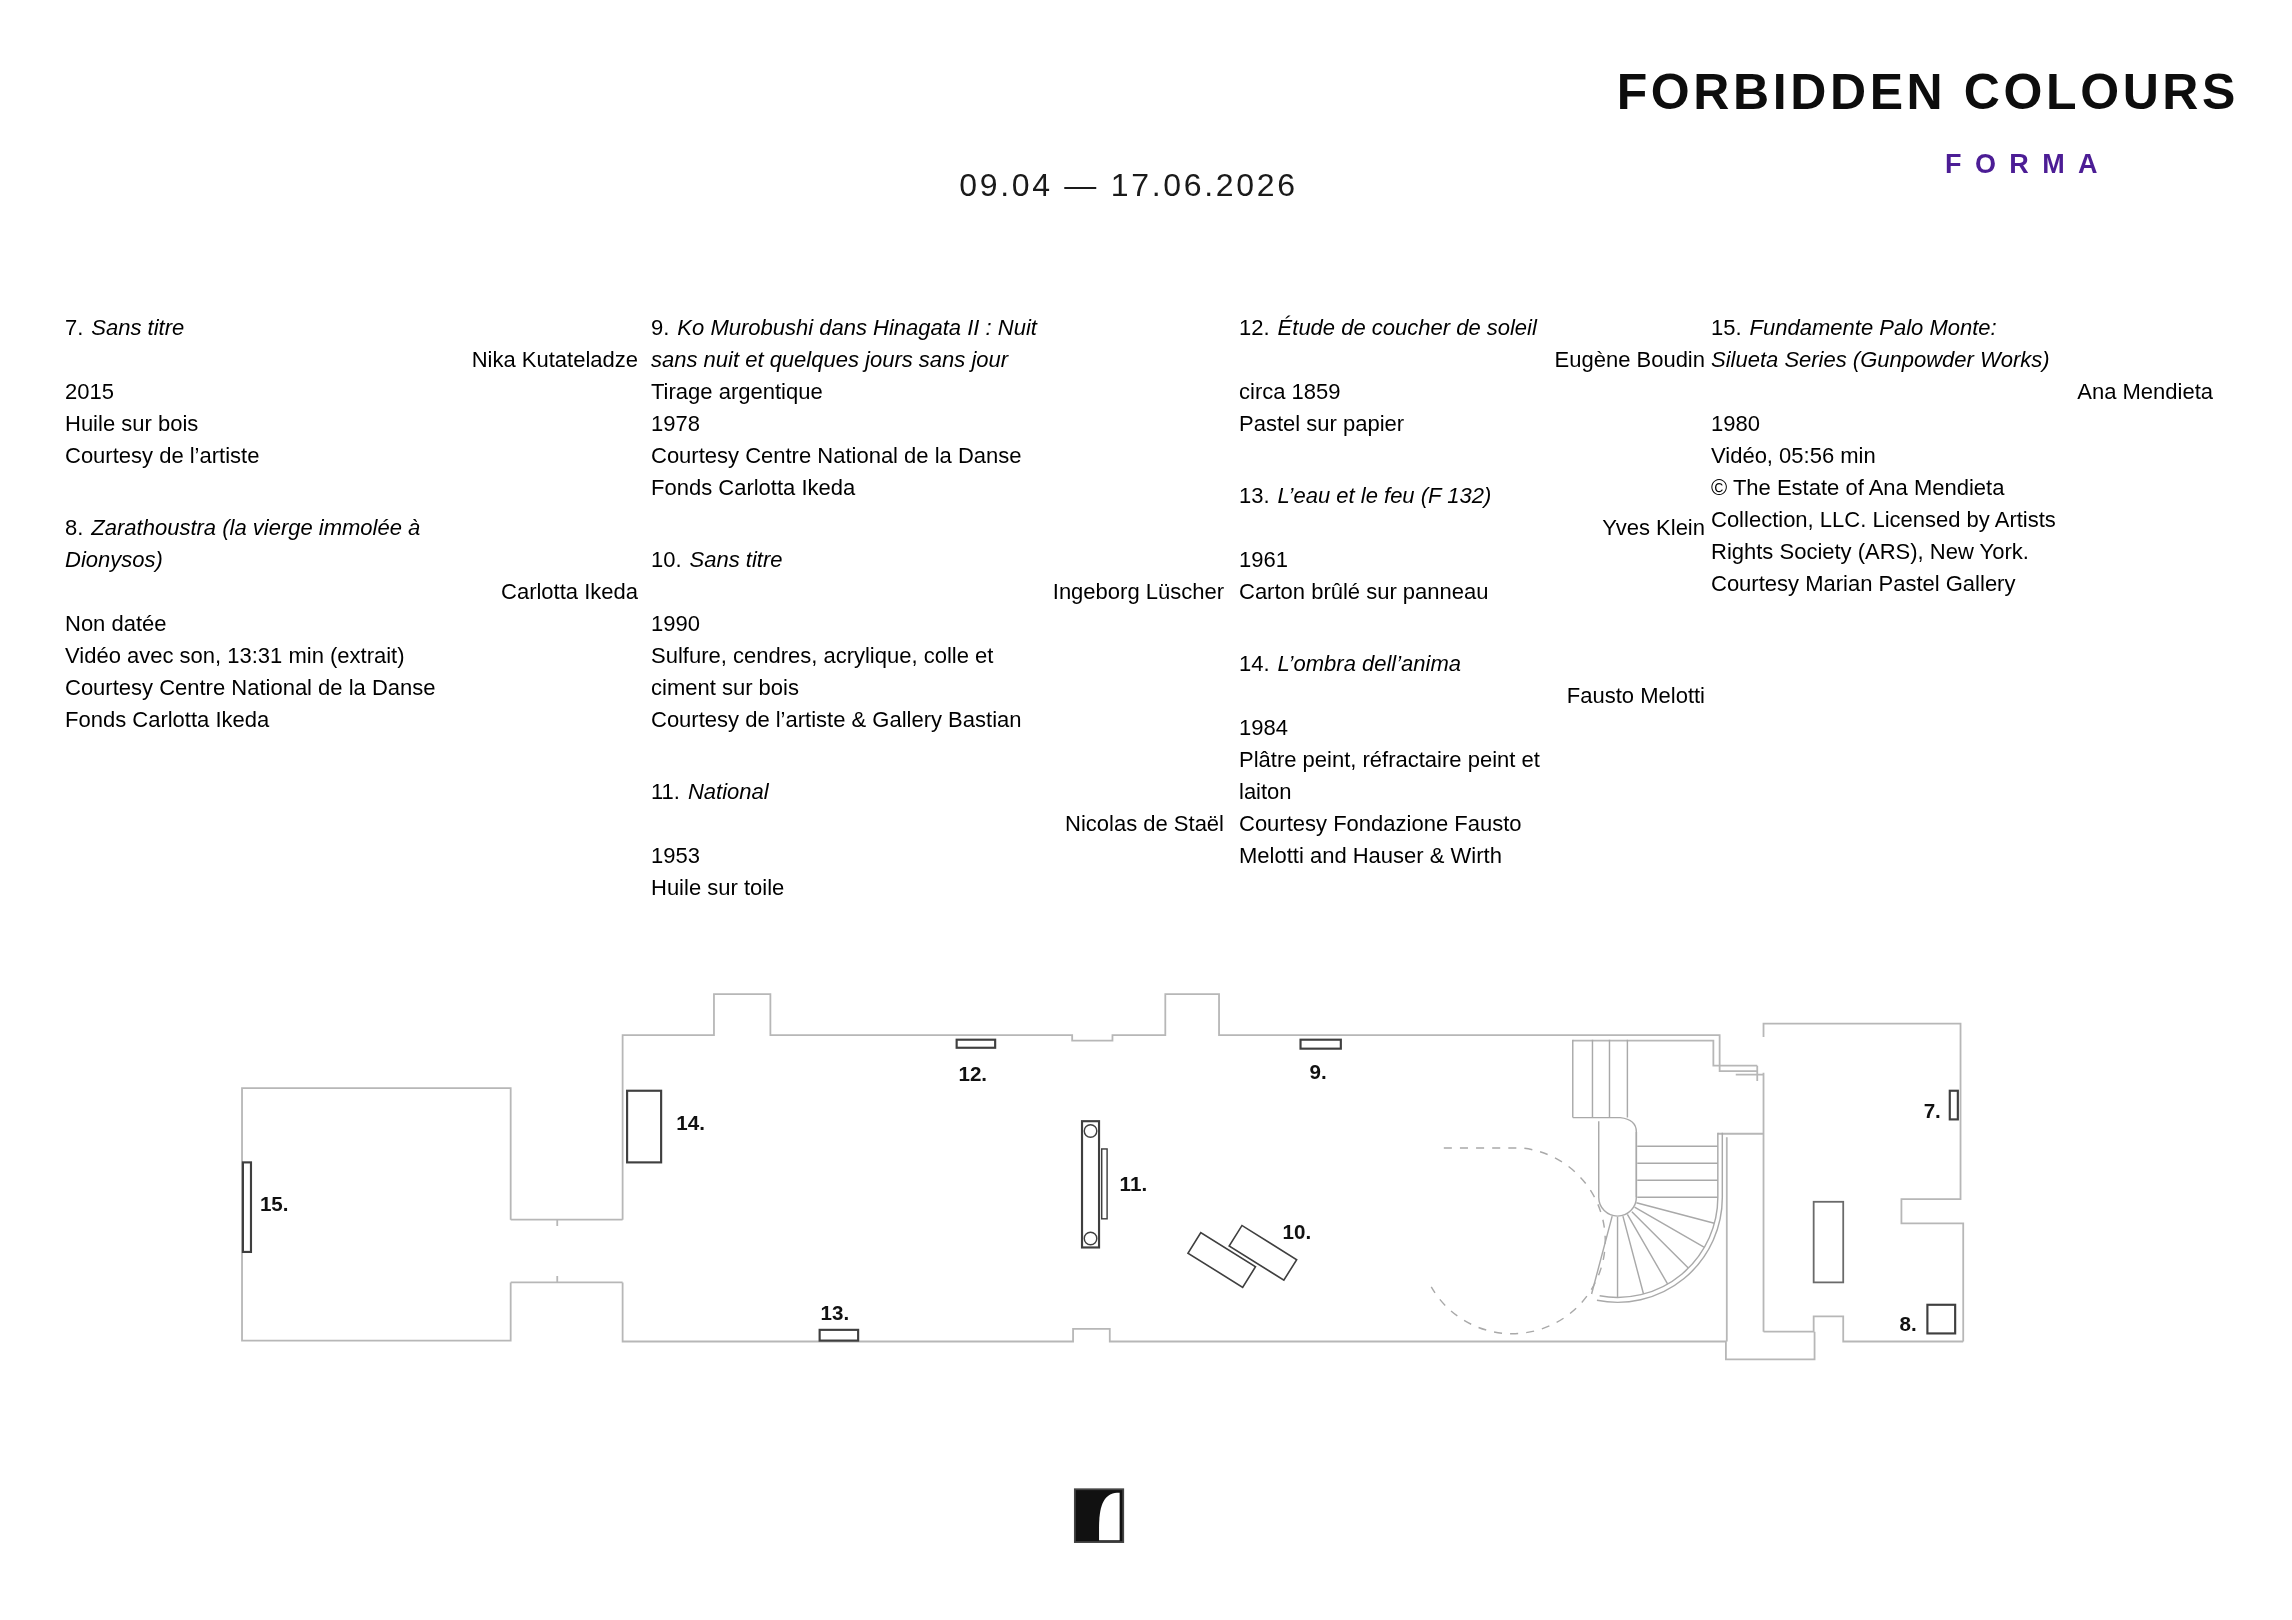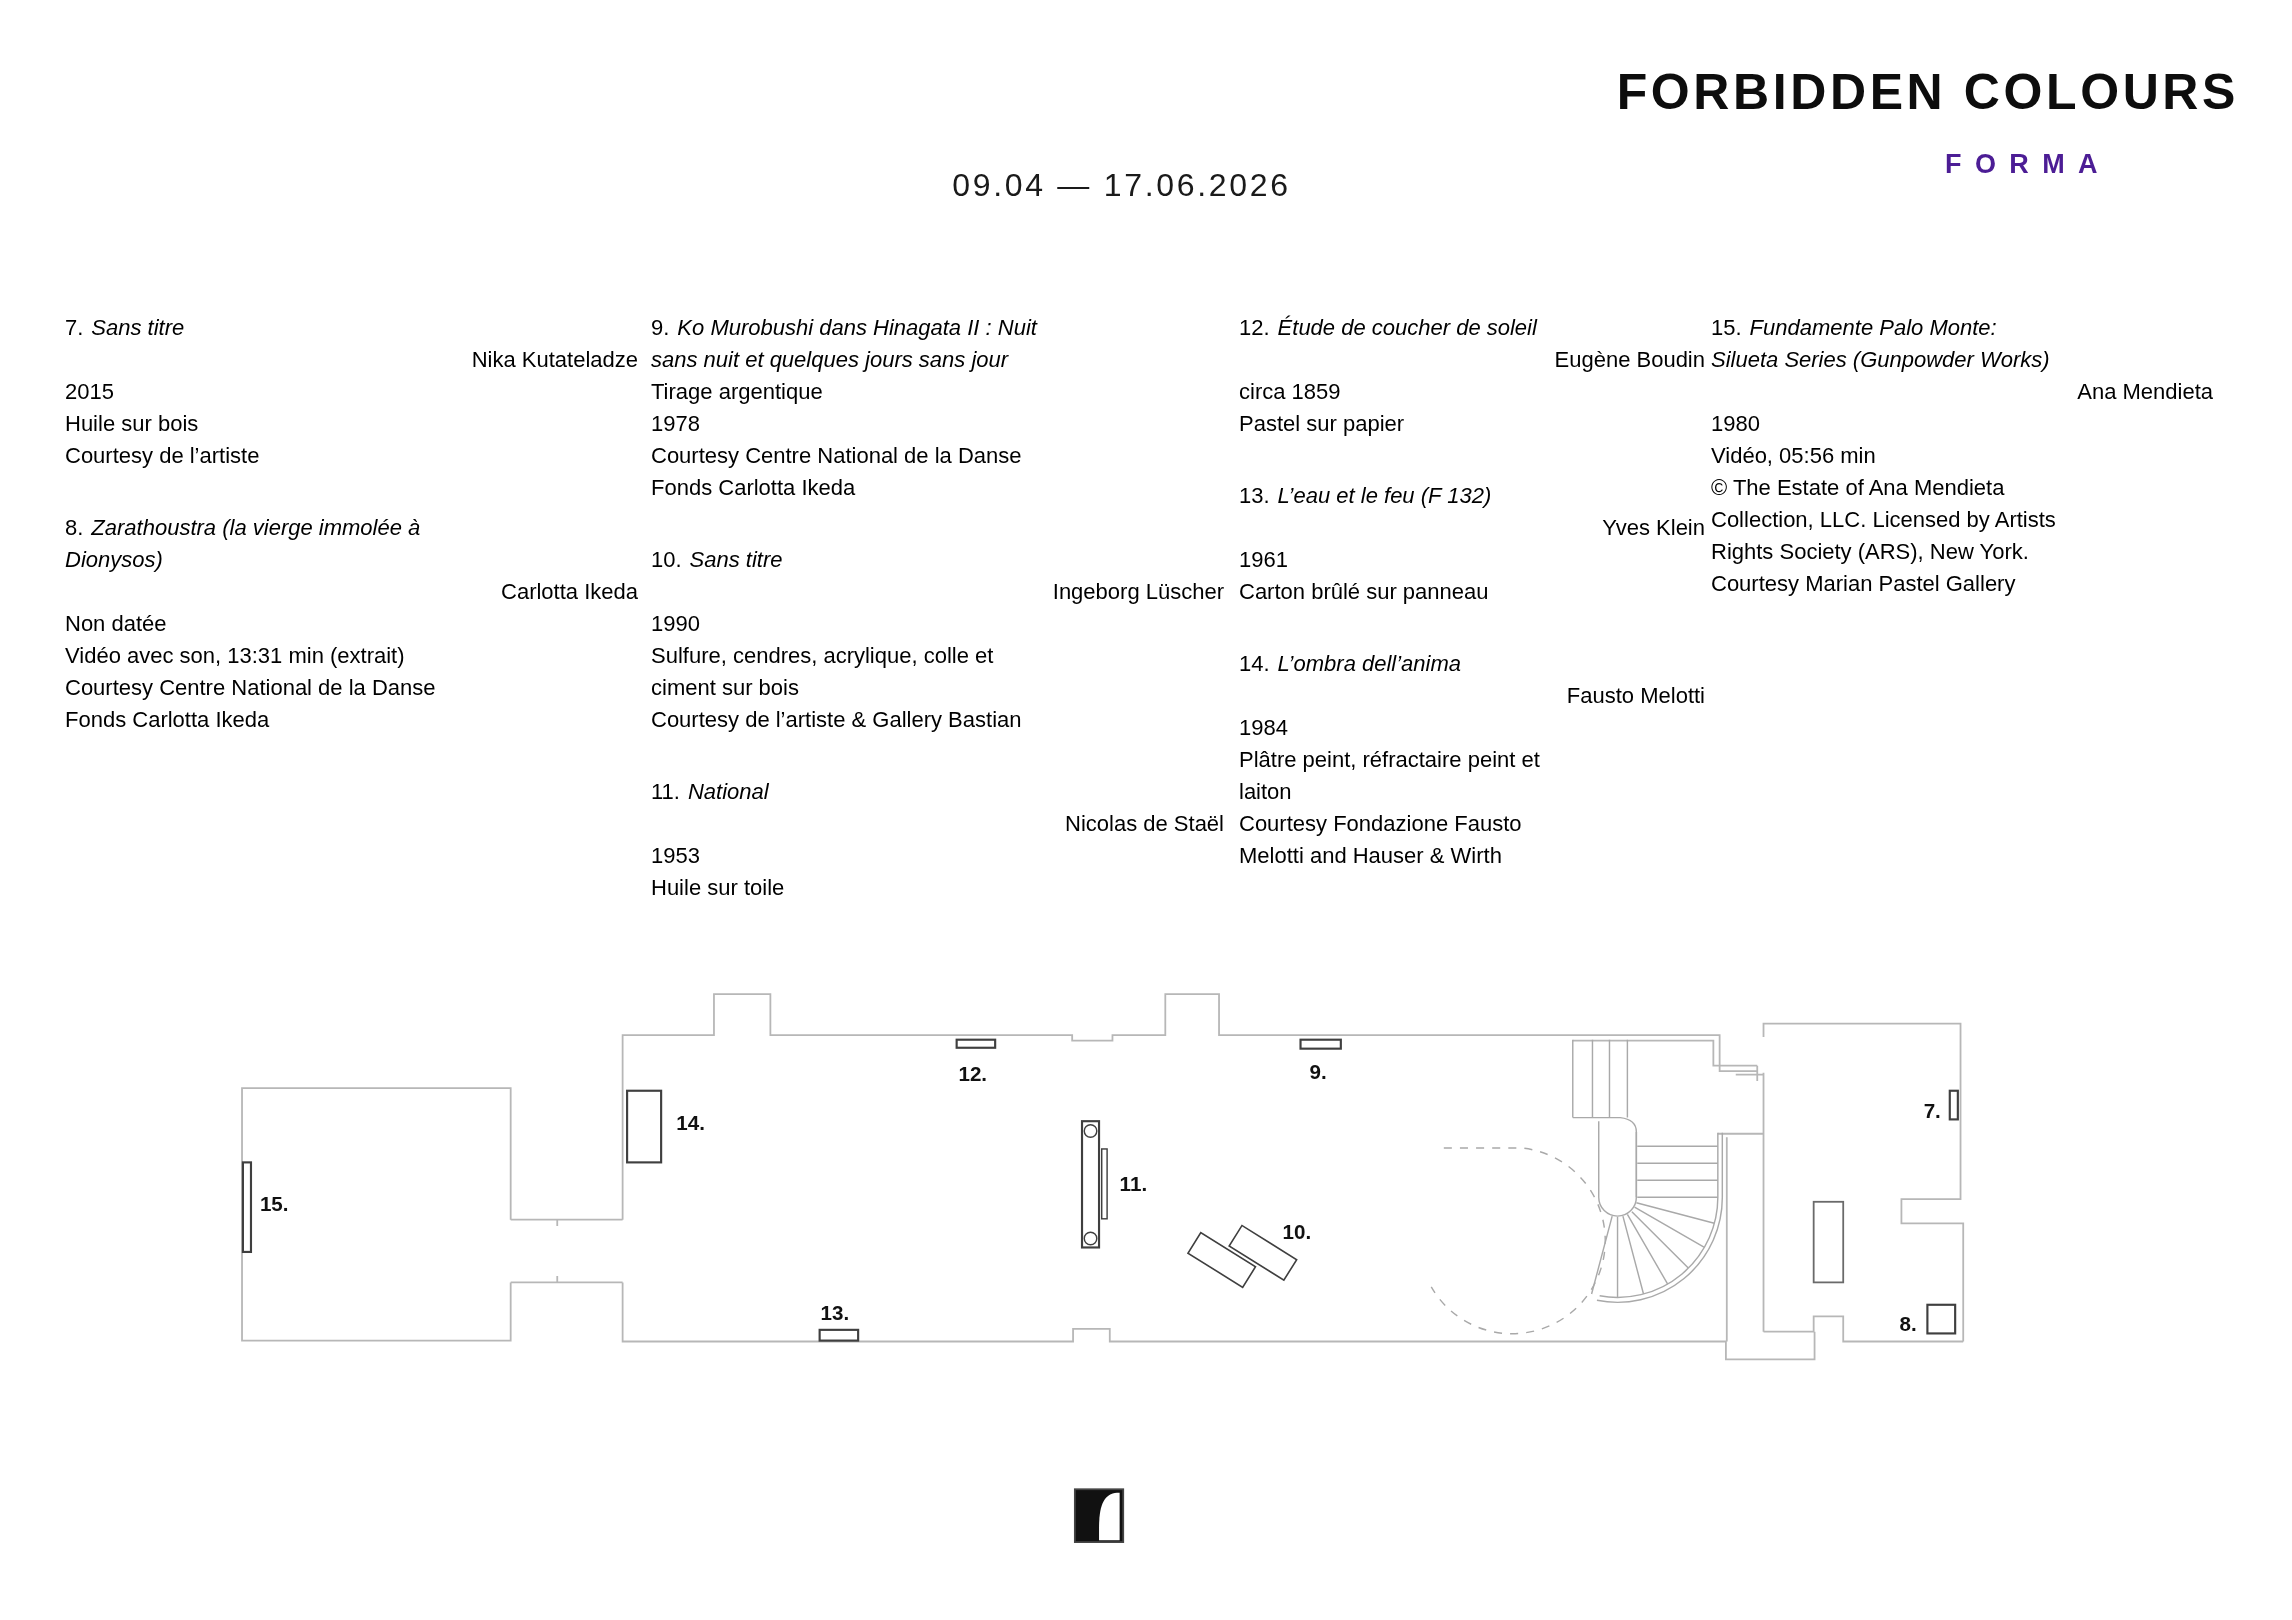--- a/index.html
+++ b/index.html
@@ -2,21 +2,21 @@
 <html style="font-size:14.3px"><head>
 <meta charset="utf-8">
 <style>
   html,body{margin:0;padding:0;background:#fff;}
   body{width:2293px;height:1620px;position:relative;overflow:hidden;
        font-family:"Liberation Sans",sans-serif;color:#141414;}
   .abs{position:absolute;}
   #title{top:63px;left:0;width:2239px;text-align:right;
          font-size:50px;font-weight:800;letter-spacing:3.6px;color:#0d0d0d;}
   #dates{top:167px;left:0;width:2243px;text-align:center;
-         font-size:32px;font-weight:500;letter-spacing:2.7px;color:#1a1a1a;}
+         font-size:32px;font-weight:500;letter-spacing:2.7px;color:#1a1a1a;padding-left:7px;}
   #brand{top:149px;left:1945px;font-size:27px;font-weight:700;letter-spacing:13.4px;color:#4c1d95;}
   .col{position:absolute;top:312px;font-size:22px;line-height:32px;color:#000000;}
   .entry{margin-bottom:40px;}
   .it{font-style:italic;}
   .b{font-weight:400;text-align:right;}
   .num{font-style:normal;padding-right:8px;}
   #plan{top:0;left:0;}
   svg text{font-family:"Liberation Sans",sans-serif;font-size:23px;font-weight:600;fill:#111;}
 </style>
 </head>

